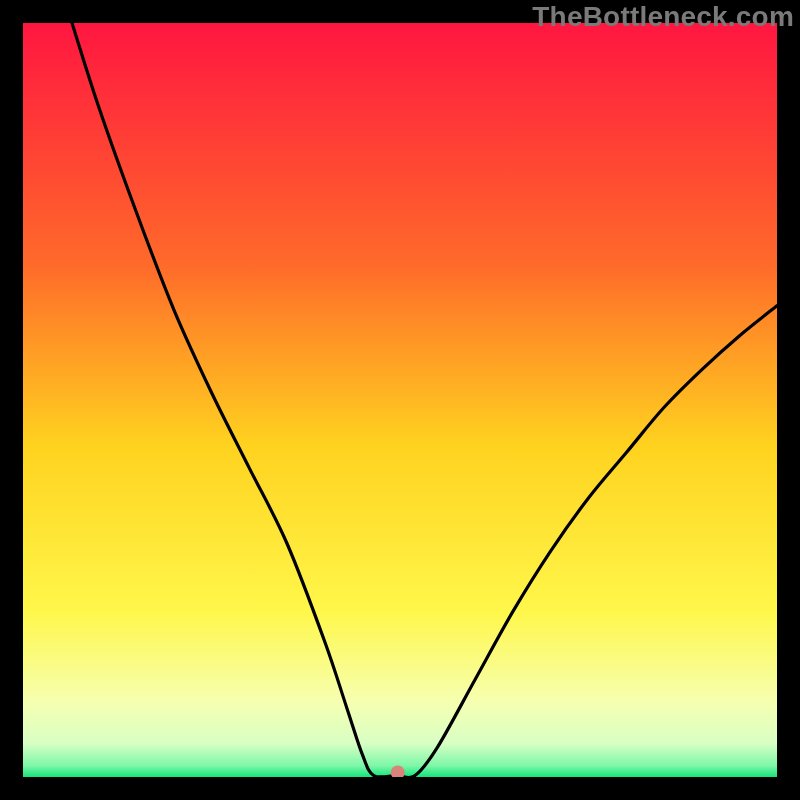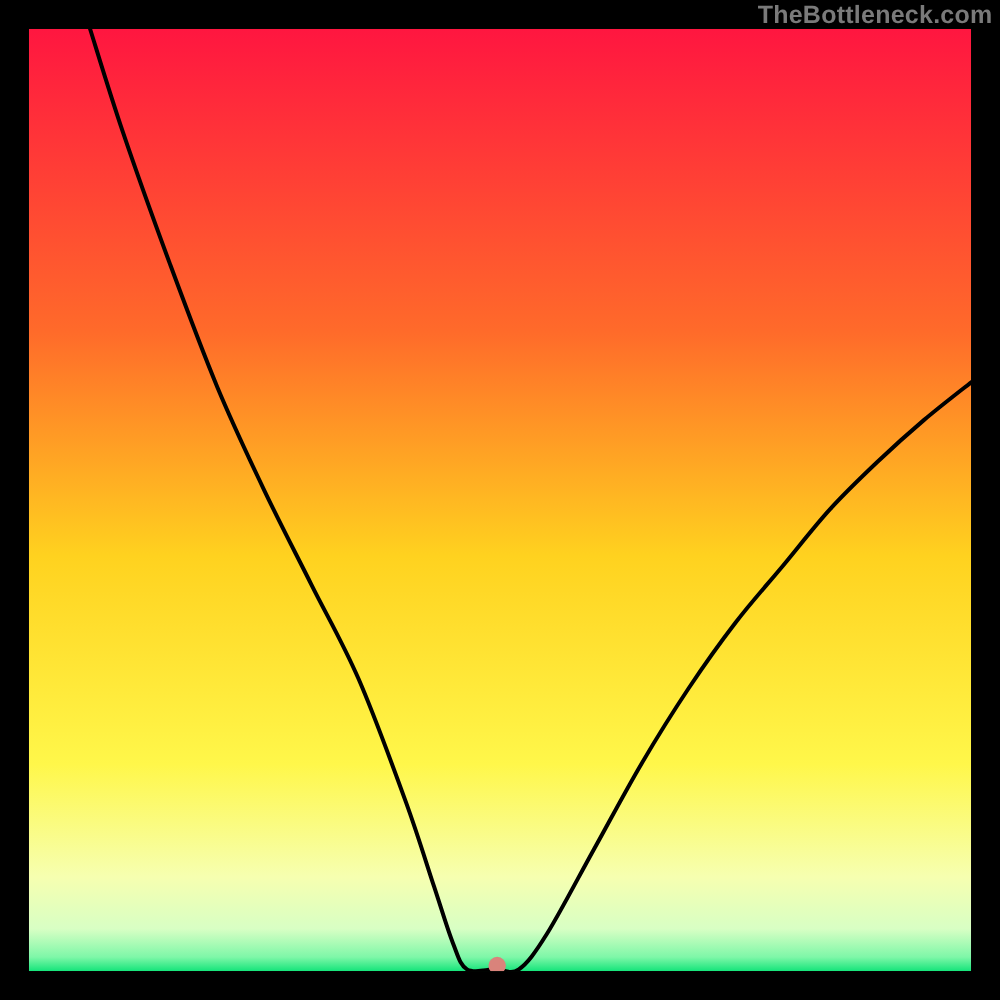--- a/index.html
+++ b/index.html
@@ -33,21 +33,21 @@
     position: absolute;
     inset: 0;
     width: 754px;
     height: 754px;
   }
   .watermark {
     position: absolute;
     top: 1px;
     right: 6px;
     color: #7a7a7a;
-    font-size: 20px;
+    font-size: 28px;
     font-weight: 600;
     letter-spacing: 0.2px;
   }
 </style>
 </head>
 <body>
 
 <div class="stage">
 
   <div class="plot-area">

